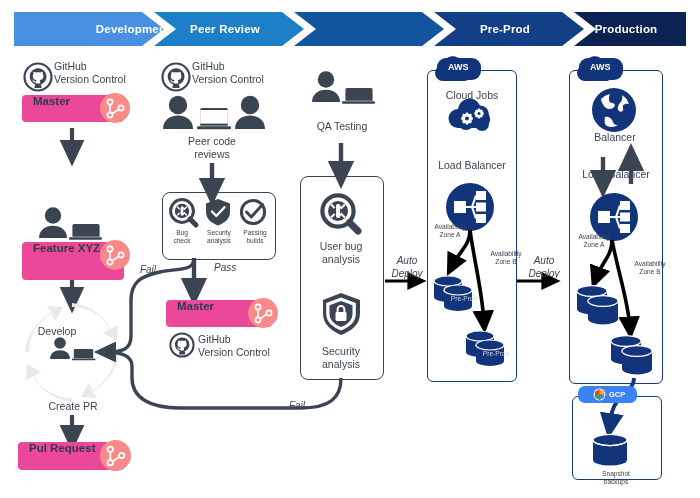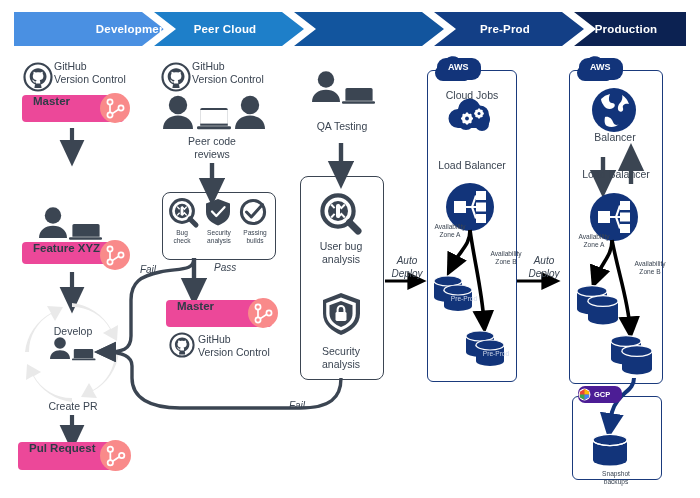--- a/index.html
+++ b/index.html
@@ -23,22 +23,22 @@
   .pill .lbl{color:#2f3b47;font-size:11.5px;font-weight:bold;padding-left:11px;}
   .gitcircle{position:absolute;border-radius:50%;background:#f98a8a;}
 
   
   .rbox{position:absolute;border:1.6px solid #3b4552;border-radius:8px;background:transparent;}
   .rbox.blue{border:1.6px solid #1a3a7c;border-radius:6px;}
 
   
   .awstag{position:absolute;background:#12347a;color:#fff;font-size:9px;font-weight:bold;
           border-radius:9px;display:flex;align-items:center;justify-content:center;}
-  .gcptag{position:absolute;background:#4c1d95;color:#fff;font-size:7.5px;font-weight:bold;
-          border-radius:7px;display:flex;align-items:center;padding-left:0;gap:3px;}
+  .gcptag{position:absolute;background:#3b82f6;color:#fff;font-size:7.5px;font-weight:bold;
+          border-radius:7px;display:flex;align-items:center;padding-left:15px;gap:3px;}
 
   svg{display:block;overflow:visible;}
   .ov{position:absolute;left:0;top:0;width:700px;height:498px;pointer-events:none;}
 </style>
 </head>
 <body>
 
 <div id="stage">
 
   <div class="chevbar">
@@ -46,21 +46,21 @@
       <path d="M0 0 H128 L150 17 L128 34 H0 Z" fill="#4a90e2"></path>
       <path d="M140 0 H268 L290 17 L268 34 H140 L162 17 Z" fill="#1e7fc9"></path>
       <path d="M280 0 H408 L430 17 L408 34 H280 L302 17 Z" fill="#12559e"></path>
       <path d="M420 0 H548 L570 17 L548 34 H420 L442 17 Z" fill="#133f86"></path>
       <path d="M560 0 H672 L672 34 H560 L582 17 Z" fill="#0c2252"></path>
     </svg>
     <div class="chev" style="left:0;width:150px;padding-left:48px;">
         <span>Development</span>
       </div>
     <div class="chev" style="left:140px;width:150px;">
-        <span>Peer Cloud</span>
+        <span>Peer Review</span>
       </div>
     <div class="chev" style="left:420px;width:150px;">
         <span>Pre-Prod</span>
       </div>
     <div class="chev" style="left:560px;width:112px;">
         <span>Production</span>
       </div>
   </div>
 
   <svg class="ov" viewBox="0 0 700 498">
@@ -306,33 +306,33 @@
   <div class="gitcircle" style="left:100px;top:93px;width:30px;height:30px;">
     <svg width="30" height="30" viewBox="0 0 30 30">
       <circle cx="10" cy="9" r="2.6" fill="none" stroke="#fff" stroke-width="1.7"></circle>
       <circle cx="10" cy="22" r="2.6" fill="none" stroke="#fff" stroke-width="1.7"></circle>
       <circle cx="21" cy="15" r="2.6" fill="none" stroke="#fff" stroke-width="1.7"></circle>
       <path d="M10 11.6 V19.4 M12.3 20.6 L18.8 16.3" stroke="#fff" stroke-width="1.7" fill="none"></path>
     </svg>
   </div>
 
 
-  <div class="pill" style="left:22px;top:242px;width:102px;height:22px;">
+  <div class="pill" style="left:22px;top:242px;width:102px;height:38px;">
     <span class="lbl">Feature XYZ</span>
   </div>
   <div class="gitcircle" style="left:100px;top:240px;width:30px;height:30px;">
     <svg width="30" height="30" viewBox="0 0 30 30">
       <circle cx="10" cy="9" r="2.6" fill="none" stroke="#fff" stroke-width="1.7"></circle>
       <circle cx="10" cy="22" r="2.6" fill="none" stroke="#fff" stroke-width="1.7"></circle>
       <circle cx="21" cy="15" r="2.6" fill="none" stroke="#fff" stroke-width="1.7"></circle>
       <path d="M10 11.6 V19.4 M12.3 20.6 L18.8 16.3" stroke="#fff" stroke-width="1.7" fill="none"></path>
     </svg>
   </div>
 
-  <div class="t" style="left:42px;top:325px;width:62px;">Develop</div>
+  <div class="t" style="left:26px;top:325px;width:62px;">Develop</div>
   <div class="t" style="left:32px;top:400px;width:82px;">Create PR</div>
 
   <div class="pill" style="left:18px;top:442px;width:106px;height:28px;">
     <span class="lbl">Pul Request</span>
   </div>
   <div class="gitcircle" style="left:100px;top:440px;width:31px;height:31px;">
     <svg width="31" height="31" viewBox="0 0 30 30">
       <circle cx="10" cy="9" r="2.6" fill="none" stroke="#fff" stroke-width="1.7"></circle>
       <circle cx="10" cy="22" r="2.6" fill="none" stroke="#fff" stroke-width="1.7"></circle>
       <circle cx="21" cy="15" r="2.6" fill="none" stroke="#fff" stroke-width="1.7"></circle>

